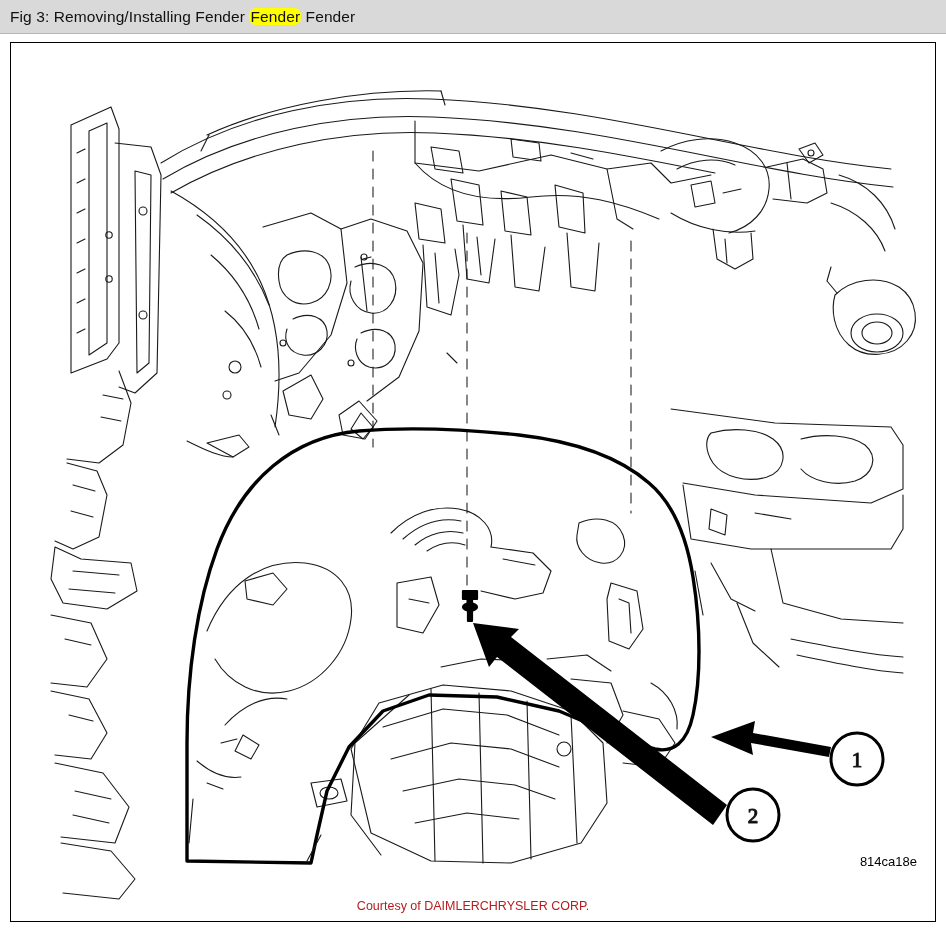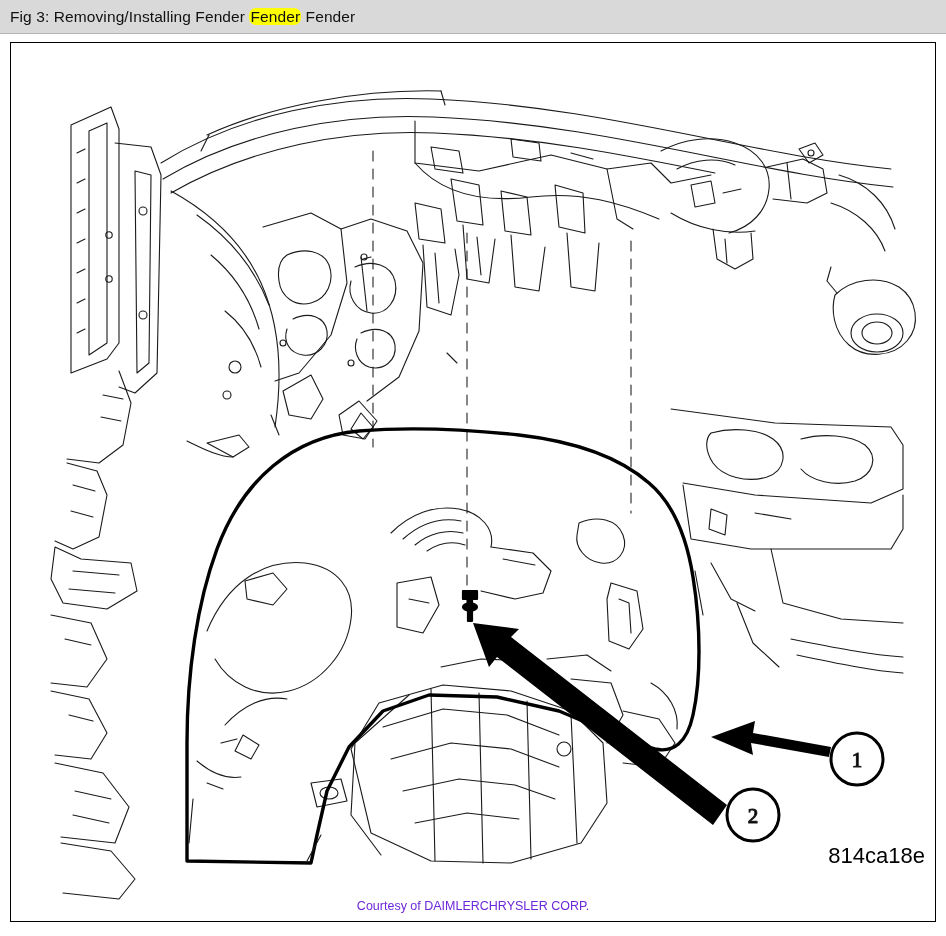--- a/index.html
+++ b/index.html
@@ -64,34 +64,34 @@
     position: absolute;
     left: 0;
     top: 0;
     width: 924px;
     height: 878px;
   }
 
   
   #figure-code {
     position: absolute;
-    right: 10px;
+    right: 18px;
     bottom: 52px;
-    font-size: 22px;
+    font-size: 13px;
     color: #000000;
     font-family: "Liberation Sans", sans-serif;
   }
   #courtesy {
     position: absolute;
     left: 0;
     right: 0;
     bottom: 8px;
     text-align: center;
     font-size: 12.5px;
-    color: #6d28d9;
+    color: #b91c1c;
   }
 
   .callout-num {
     font-size: 21px;
     font-family: "Liberation Serif", serif;
     fill: #000000;
   }
 </style>
 </head>
 <body>

